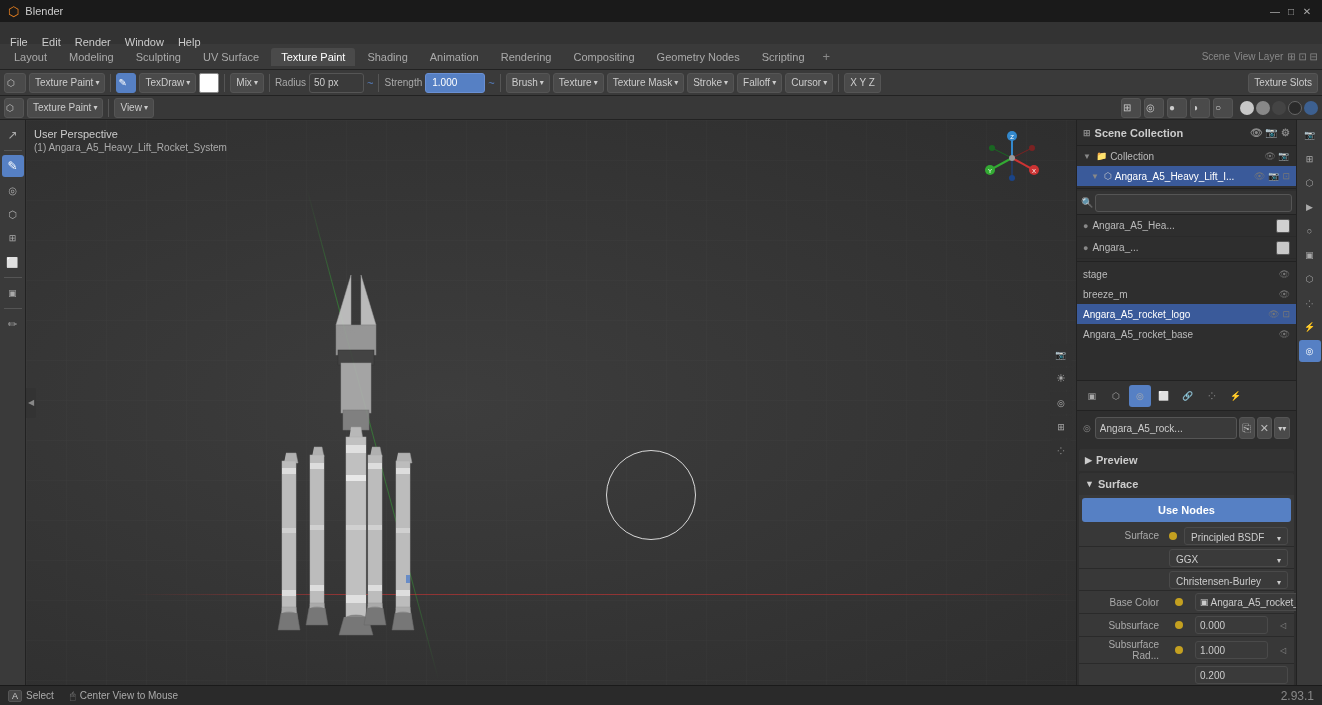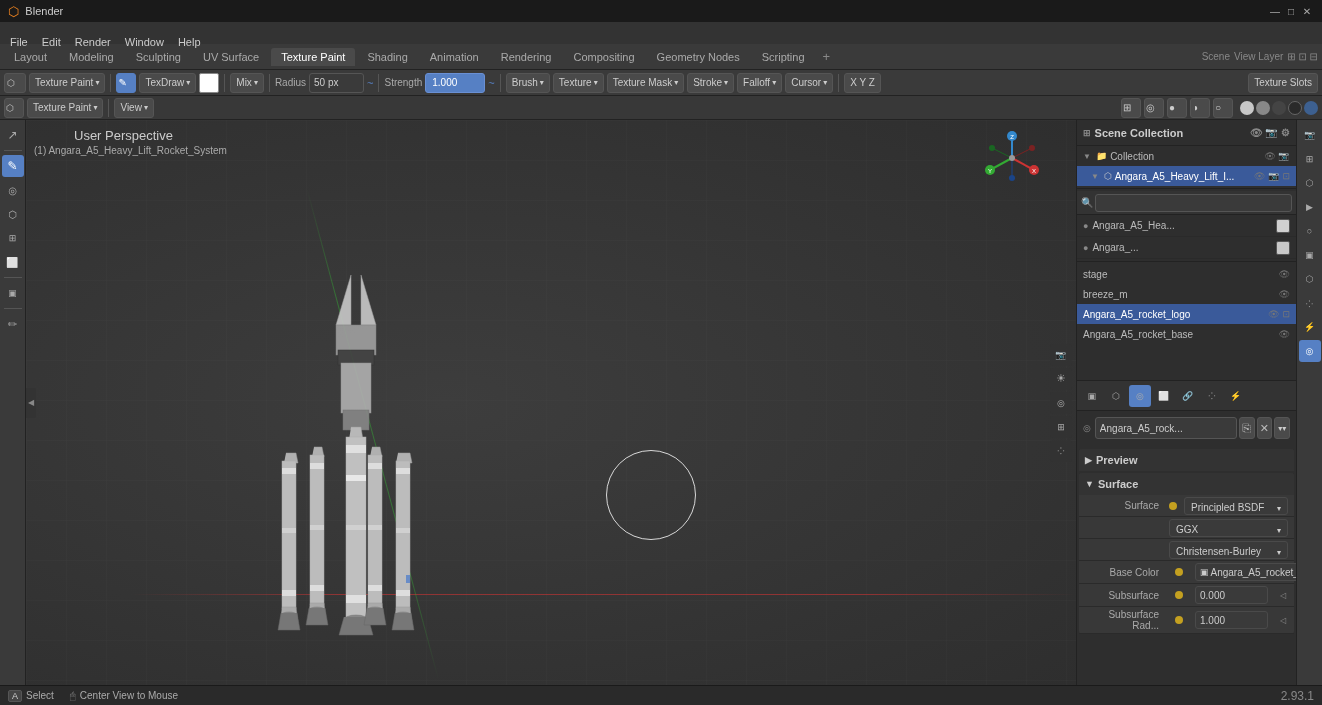--- a/index.html
+++ b/index.html
@@ -748,21 +748,21 @@
           <path d="M 40 0 L 0 0 0 40" fill="none" stroke="#666" stroke-width="0.5"></path>
         </pattern>
       </defs>
       <rect width="100%" height="100%" fill="url(#grid)"></rect>
     </svg>
 
     <div style="position:absolute;bottom:90px;left:0;right:0;height:1px;background:linear-gradient(to right, transparent 10%, #cc3333 30%, #cc3333 80%, transparent 100%);opacity:0.6;"></div>
     <div style="position:absolute;top:0;bottom:0;left:35%;width:1px;background:linear-gradient(to bottom, transparent 10%, #33aa33 30%, #33aa33 80%, transparent 100%);opacity:0.5;transform:rotate(-15deg);transform-origin:center 70%;"></div>
 
     <div id="viewport-info">
-      <div style="font-size:13px;color:#ccc;margin-bottom:2px;margin-left:40px;">User Perspective</div>
+      <div style="font-size:11px;color:#ccc;margin-bottom:2px;">User Perspective</div>
       <div style="font-size:10px;color:#aaa;">(1) Angara_A5_Heavy_Lift_Rocket_System</div>
     </div>
 
     <div id="rocket-container">
       <svg viewBox="0 0 400 500" width="400" height="500">
 
         <g opacity="0.9">
 
           <path d="M 155 40 L 140 90 L 155 90 L 155 40" fill="#c8c8c8" stroke="#aaa" stroke-width="0.5"></path>
 
@@ -999,20 +999,23 @@
             <span>Preview</span>
           </div>
         </div>
 
         <div class="prop-section">
           <div class="prop-header">
             <span class="arrow">▼</span>
             <span>Surface</span>
           </div>
 
+          <div style="padding:3px;">
+            <button class="use-nodes-btn">Use Nodes</button>
+          </div>
 
           <div class="surface-dropdown">
             <span class="prop-label-2">Surface</span>
             <span style="width:8px;height:8px;border-radius:50%;background:#c4a020;display:inline-block;margin-right:3px;"></span>
             <div class="dropdown-val">
               <span>Principled BSDF</span>
               <span style="font-size:8px;">▾</span>
             </div>
           </div>
 
@@ -1053,20 +1056,27 @@
 
           <div class="prop-row-2">
             <span class="prop-label-2">Subsurface Rad...</span>
             <span style="width:8px;height:8px;border-radius:50%;background:#c4a020;display:inline-block;margin-right:2px;"></span>
             <div class="prop-number">
               <span>1.000</span>
             </div>
             <span class="prop-pin">◁</span>
           </div>
 
+          <div class="prop-row-2">
+            <span class="prop-label-2"></span>
+            <span style="width:8px;height:8px;margin-right:2px;"></span>
+            <div class="prop-number">
+              <span>0.200</span>
+            </div>
+          </div>
 
         </div>
       </div>
     </div>
 
     <div id="right-side-icons">
       <div class="right-icon-btn" style="font-size:9px;">📷</div>
       <div class="right-icon-btn" style="font-size:9px;">⊞</div>
       <div class="right-icon-btn" style="font-size:9px;">⬡</div>
       <div class="right-icon-btn" style="font-size:9px;">▶</div>

